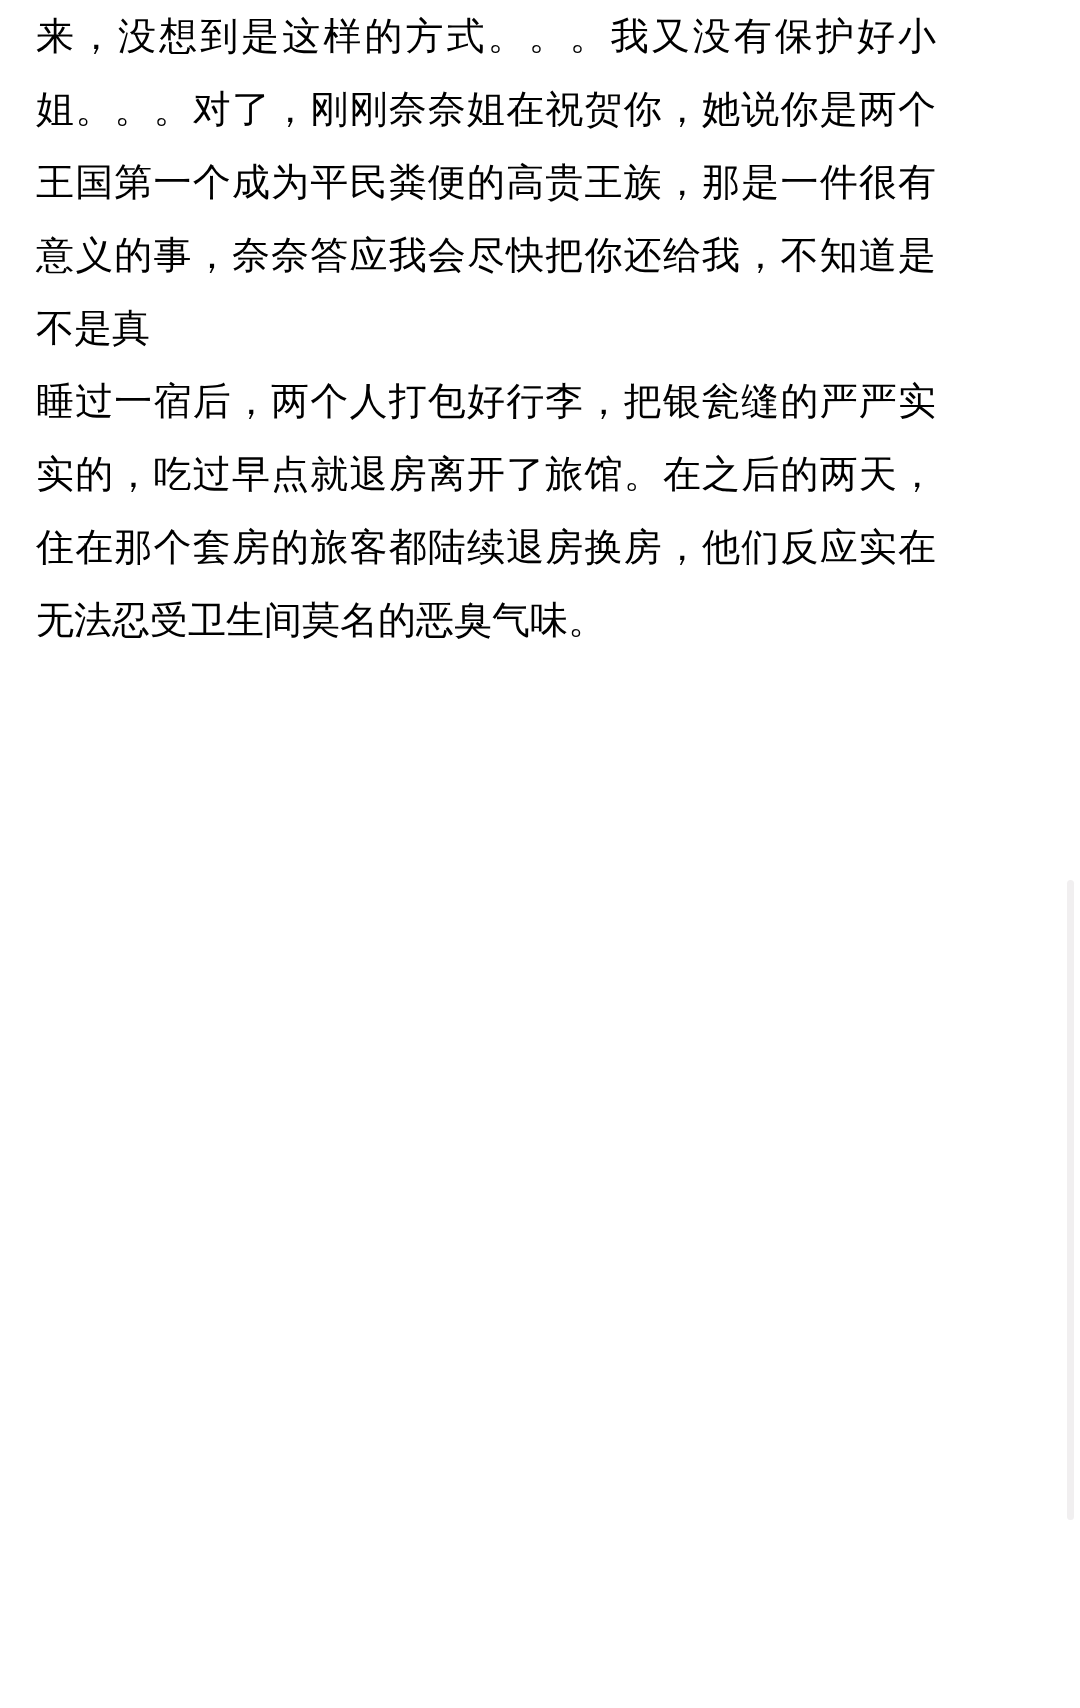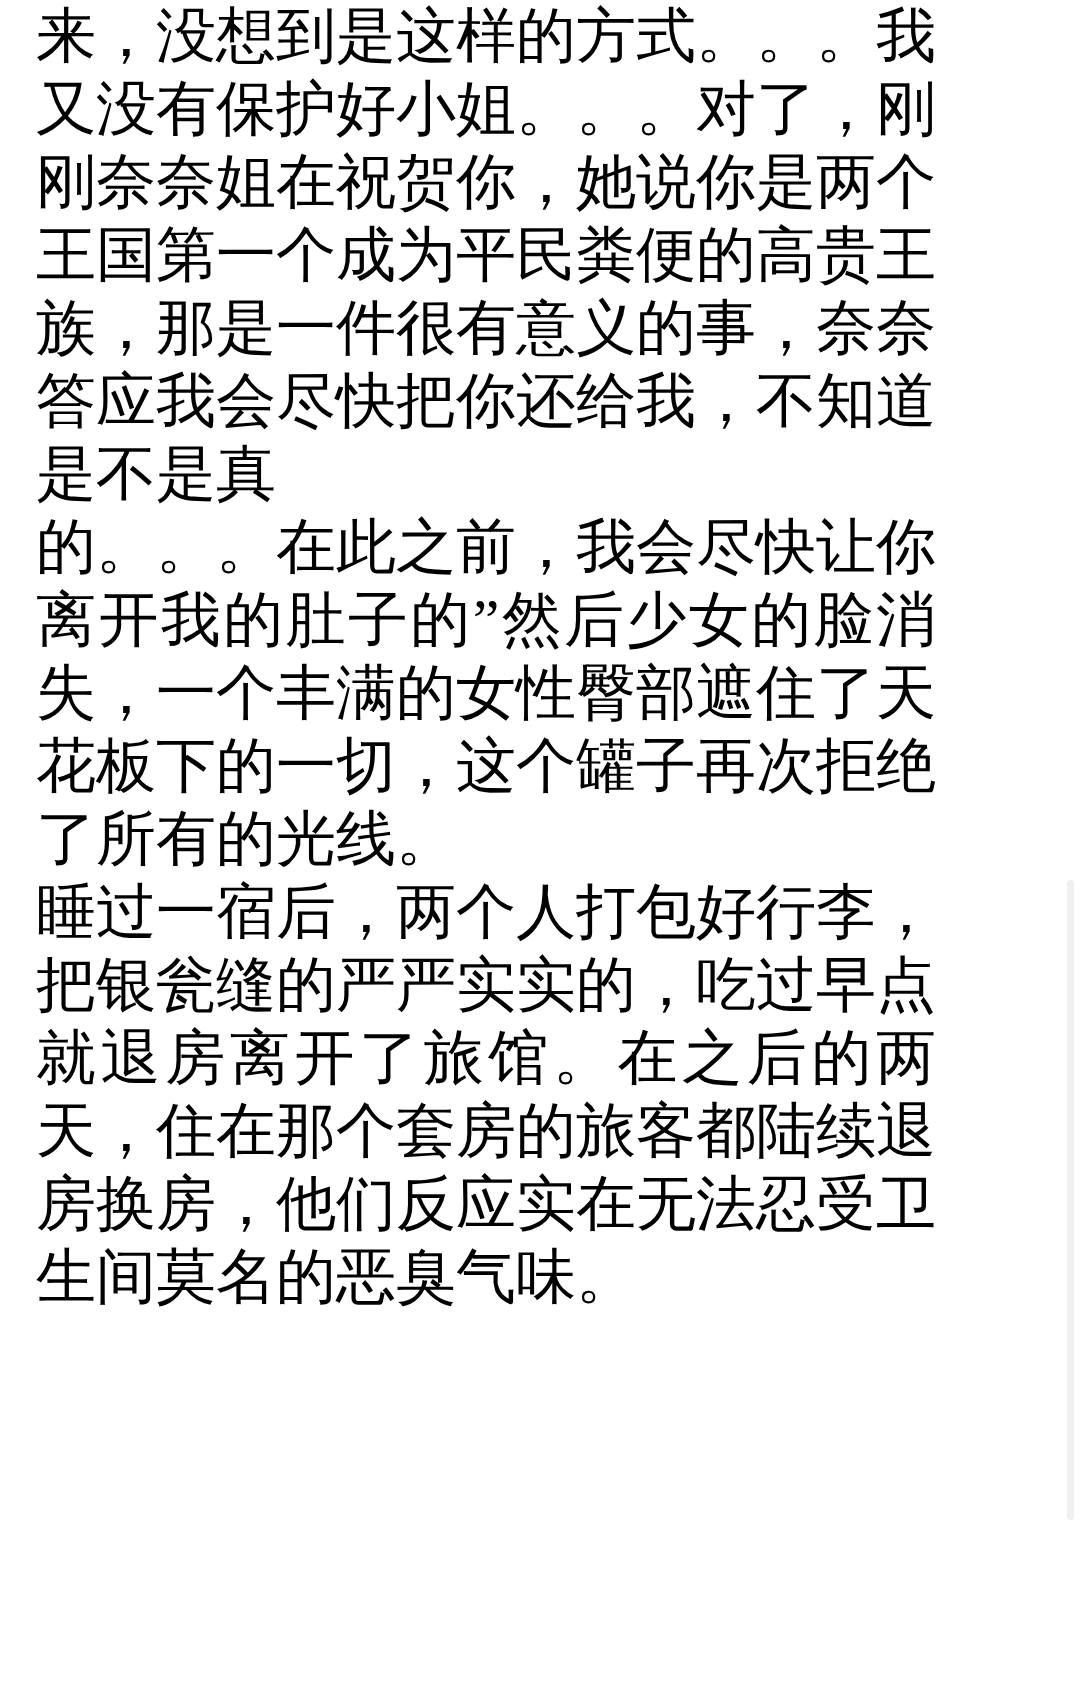--- a/index.html
+++ b/index.html
@@ -20,21 +20,21 @@
     background: #ffffff;
   }
   .reader-body {
     position: absolute;
     left: 36px;
     top: 0px;
     width: 900px;
     color: #000000;
   }
   .para {
-    font-size: 60px;
+    font-size: 38px;
     line-height: 73px;
     letter-spacing: 0px;
     text-align: justify;
     text-justify: inter-ideograph;
     margin: 0;
     font-weight: 400;
     word-break: break-all;
   }
   .para + .para {
     margin-top: 0px;
@@ -50,19 +50,18 @@
     border-radius: 4px;
   }
 </style>
 </head>
 <body>
 
 <div class="page">
 
   <div class="reader-body">
     <p class="para">来，没想到是这样的方式。。。我又没有保护好小姐。。。对了，刚刚奈奈姐在祝贺你，她说你是两个王国第一个成为平民粪便的高贵王族，那是一件很有意义的事，奈奈答应我会尽快把你还给我，不知道是不是真</p>
-    <p class="para">的。。。在此之前，我会尽快让你离开我的肚子的”然后少女的脸消失，一个丰满的女性臀部遮住了天花板下的一切，这个罐子再次拒绝了所有的光线。</p>
     <p class="para">睡过一宿后，两个人打包好行李，把银瓮缝的严严实实的，吃过早点就退房离开了旅馆。在之后的两天，住在那个套房的旅客都陆续退房换房，他们反应实在无法忍受卫生间莫名的恶臭气味。</p>
   </div>
 
   <div class="scroll-indicator"></div>
 
 </div>
 
 </body></html>

